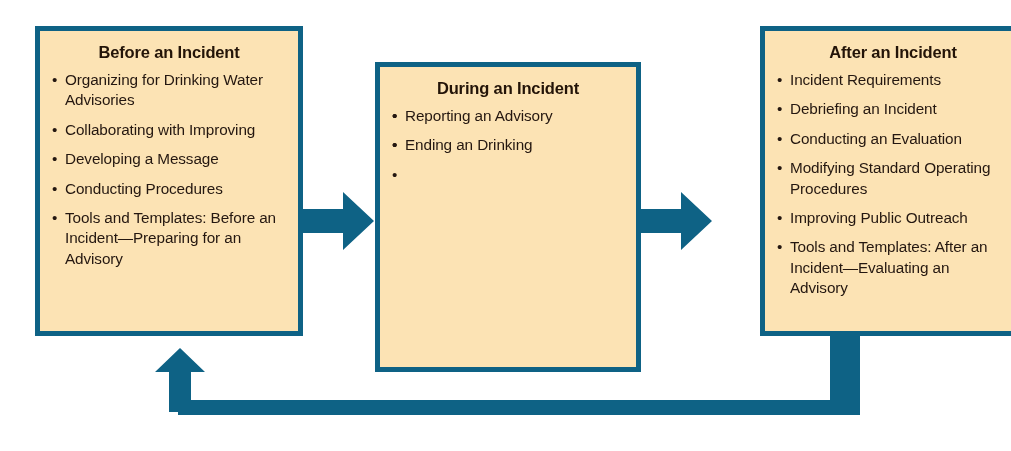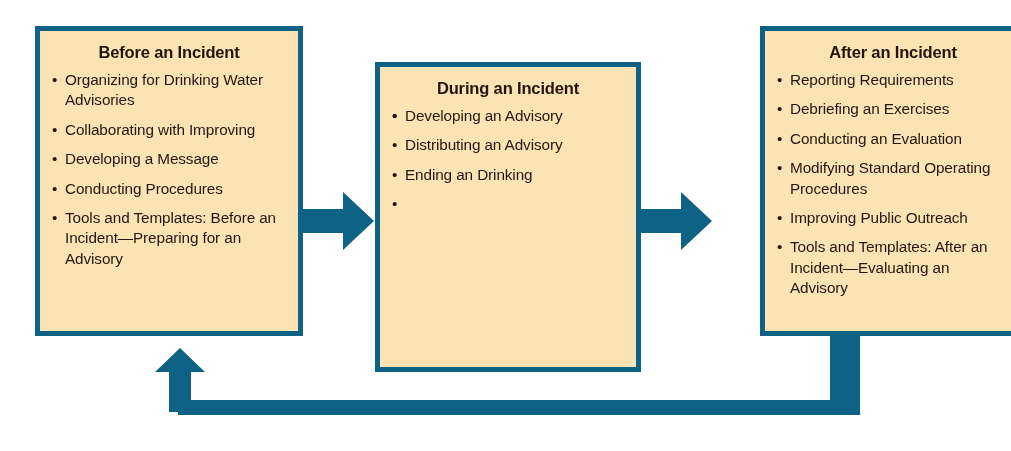--- a/index.html
+++ b/index.html
@@ -123,25 +123,24 @@
   </div>
 
   <div class="phase-box" id="box-during">
     <div class="phase-title">During an Incident</div>
     <ul class="phase-list">
       <li>
         <span class="bullet">•</span>
       </li>
       <li>
         <span class="bullet">•</span>
-        <span>Developing an Advisory</span>
+        <span>Reporting an Advisory</span>
       </li>
       <li>
         <span class="bullet">•</span>
-        <span>Distributing an Advisory</span>
       </li>
       <li>
         <span class="bullet">•</span>
         <span>Ending an Drinking</span>
       </li>
       <li>
         <span class="bullet">•</span>
       </li>
     </ul>
   </div>
@@ -150,25 +149,25 @@
     <svg width="72" height="62" viewBox="0 0 72 62" xmlns="http://www.w3.org/2000/svg">
       <polygon points="0,19 40,19 40,2 71,31 40,60 40,43 0,43" fill="#0e6285"></polygon>
     </svg>
   </div>
 
   <div class="phase-box" id="box-after">
     <div class="phase-title">After an Incident</div>
     <ul class="phase-list">
       <li>
         <span class="bullet">•</span>
-        <span>Reporting Requirements</span>
+        <span>Incident Requirements</span>
       </li>
       <li>
         <span class="bullet">•</span>
-        <span>Debriefing an Exercises</span>
+        <span>Debriefing an Incident</span>
       </li>
       <li>
         <span class="bullet">•</span>
         <span>Conducting an Evaluation</span>
       </li>
       <li>
         <span class="bullet">•</span>
         <span>Modifying Standard Operating Procedures</span>
       </li>
       <li>

